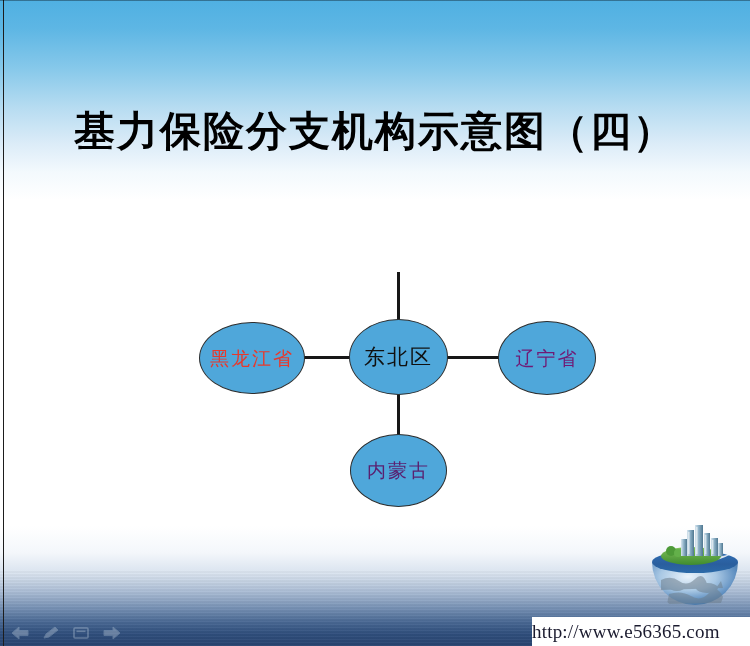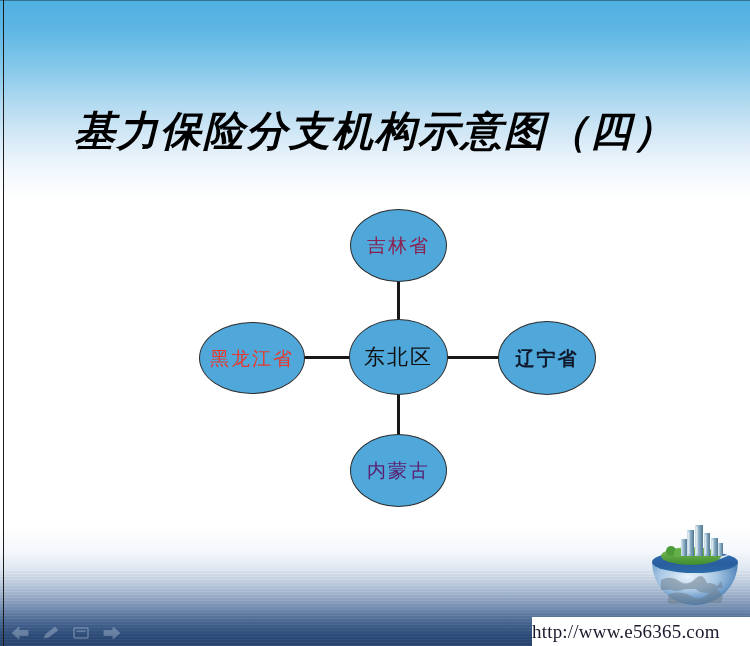--- a/index.html
+++ b/index.html
@@ -83,21 +83,20 @@
   
   .title {
     position: absolute;
     left: 0;
     top: 104px;
     width: 750px;
     text-align: center;
     font-family: "Liberation Serif", "DejaVu Serif", serif;
     font-size: 41px;
     font-weight: bold;
-    font-style: italic;
     letter-spacing: 2px;
     color: #000000;
     white-space: nowrap;
   }
 
   
   .diagram {
     position: absolute;
     left: 0; top: 0;
     width: 750px;
@@ -129,21 +128,21 @@
     letter-spacing: 2px;
     line-height: 1;
     white-space: nowrap;
   }
   .node-center .node-label {
     color: #101010;
     font-size: 21px;
   }
   .node-top .node-label    { color: #8b1f4f; }
   .node-left .node-label   { color: #e8392c; }
-  .node-right .node-label  { color: #0f172a; font-weight: bold; }
+  .node-right .node-label  { color: #701a75; }
   .node-bottom .node-label { color: #5a2070; }
 
   
   .globe {
     position: absolute;
     left: 647px;
     top: 524px;
     width: 96px;
     height: 92px;
   }
@@ -193,23 +192,20 @@
 
   <div class="title">基力保险分支机构示意图（四）</div>
 
   <div class="diagram">
 
     <div class="connector conn-v" style="left:397px; top:272px; height:88px;"></div>
     <div class="connector conn-v" style="left:397px; top:352px; height:96px;"></div>
     <div class="connector conn-h" style="left:280px; top:356px; width:120px;"></div>
     <div class="connector conn-h" style="left:396px; top:356px; width:126px;"></div>
 
-    <div class="node node-top" style="left:350px; top:209px; width:97px; height:73px;">
-      <span class="node-label">吉林省</span>
-    </div>
 
     <div class="node node-center" style="left:349px; top:319px; width:99px; height:76px;">
       <span class="node-label">东北区</span>
     </div>
 
     <div class="node node-left" style="left:199px; top:322px; width:106px; height:72px;">
       <span class="node-label">黑龙江省</span>
     </div>
 
     <div class="node node-right" style="left:498px; top:321px; width:98px; height:74px;">

